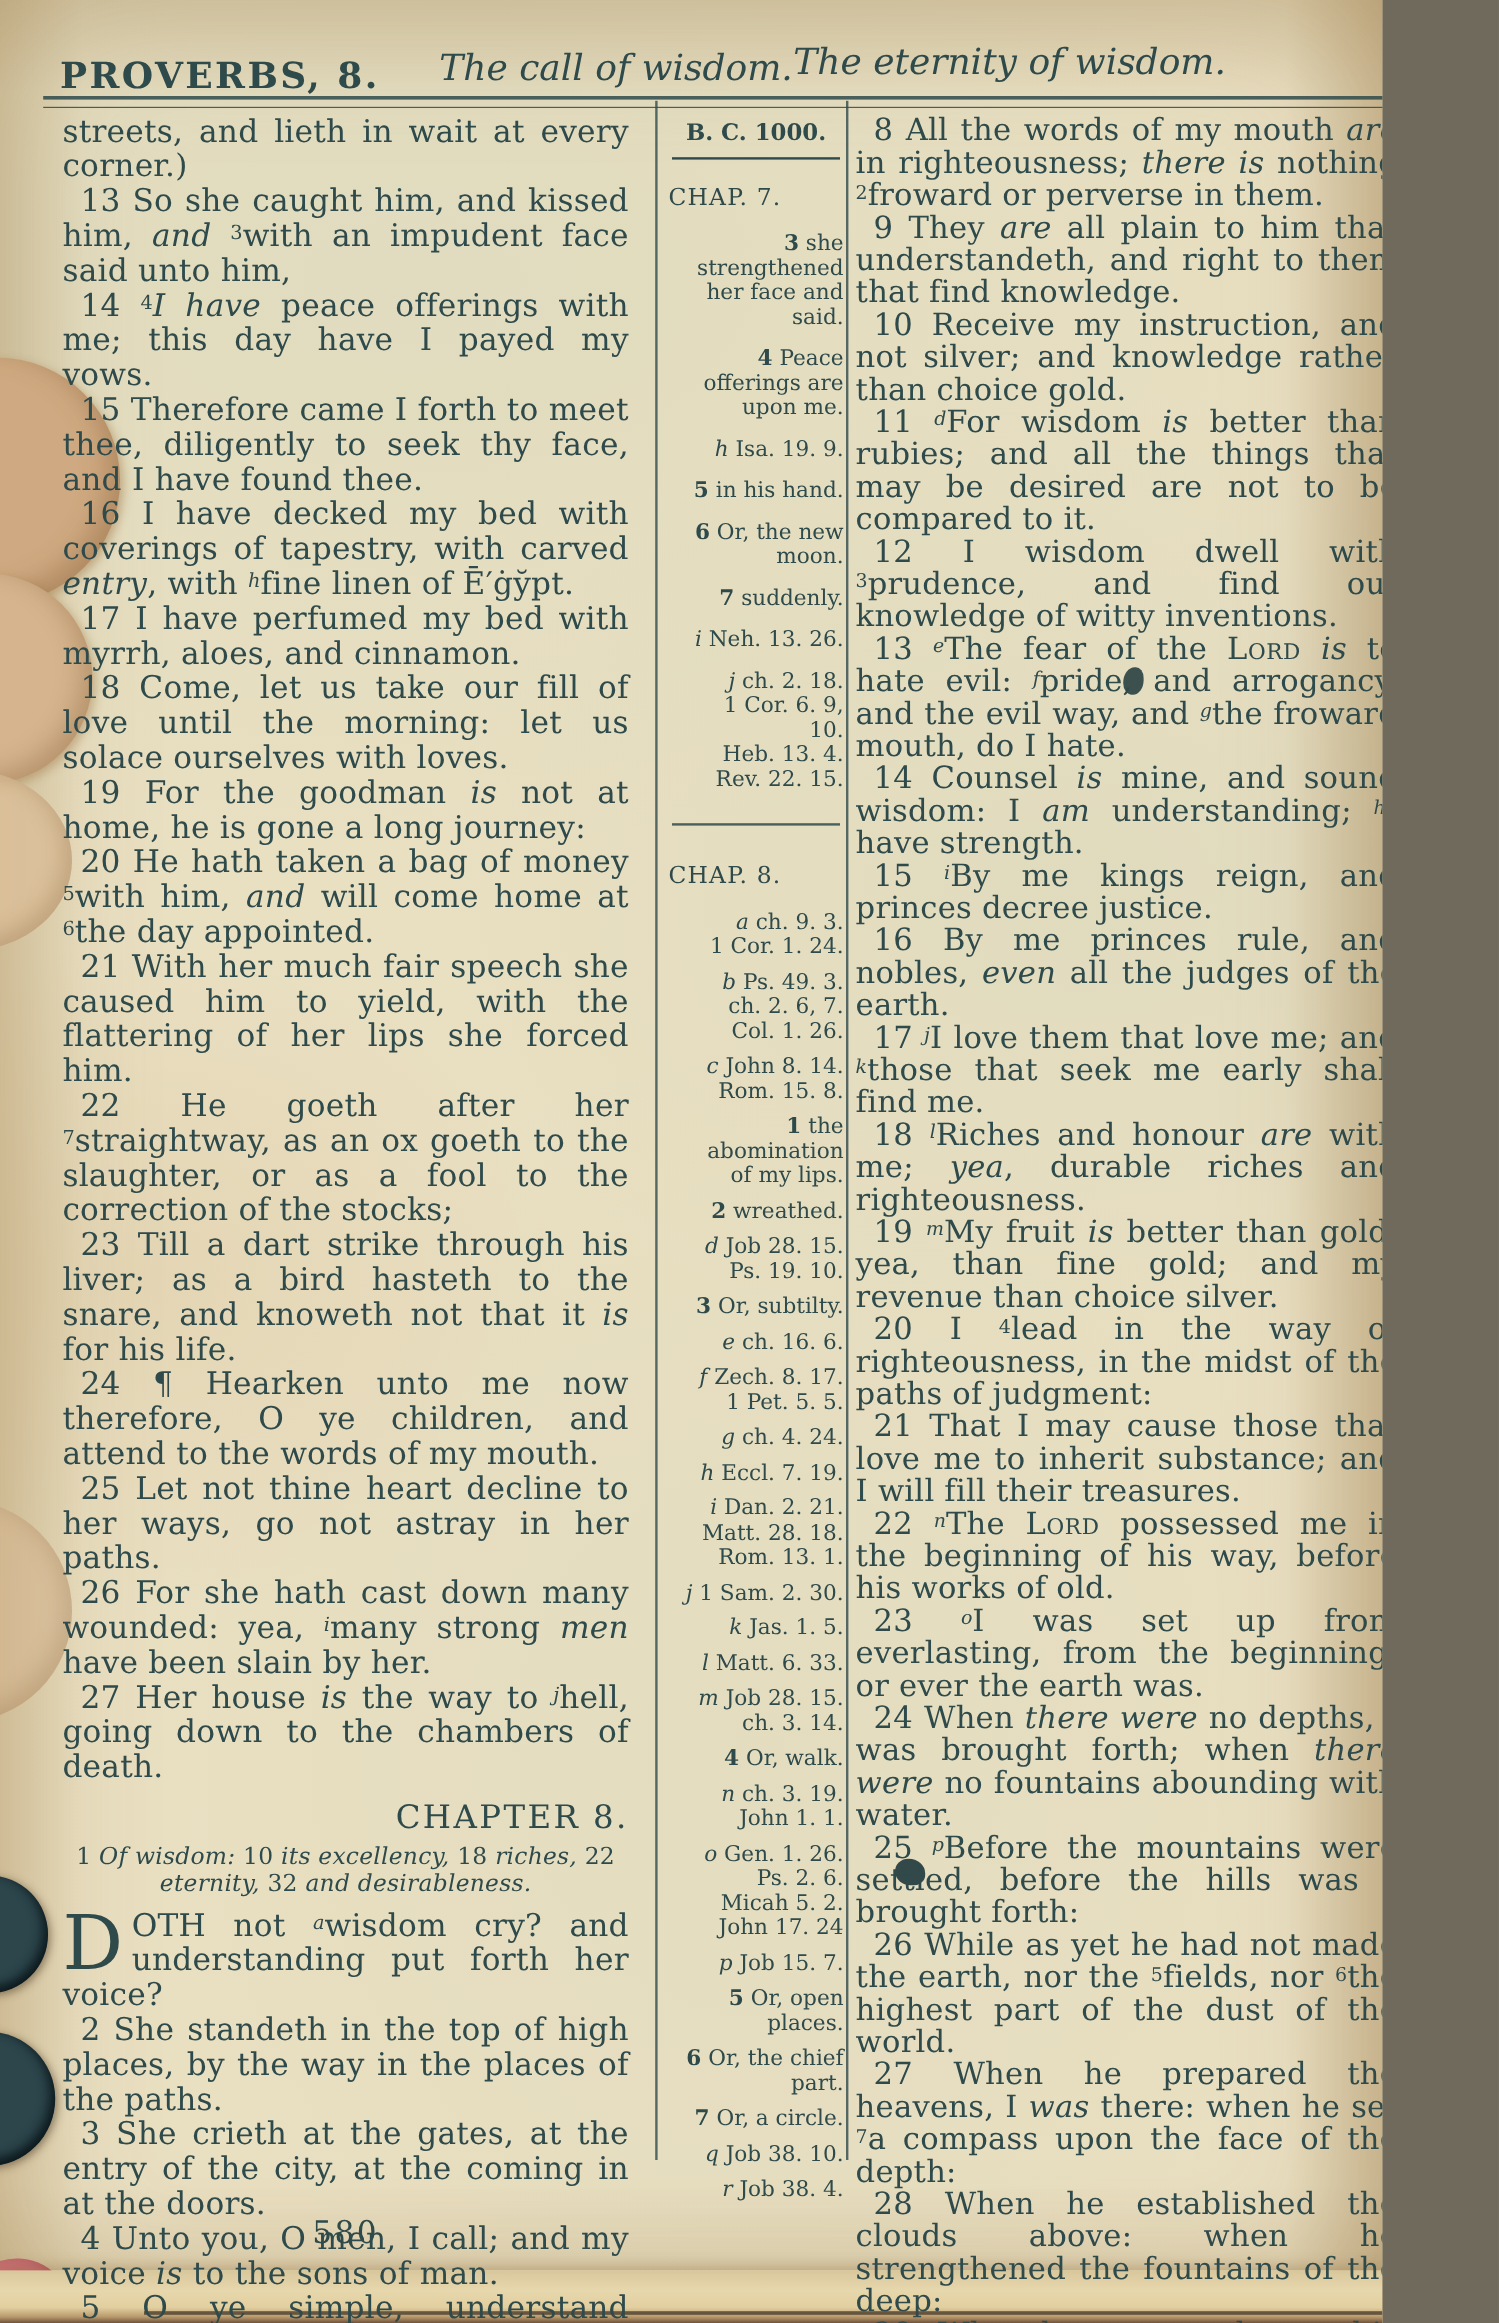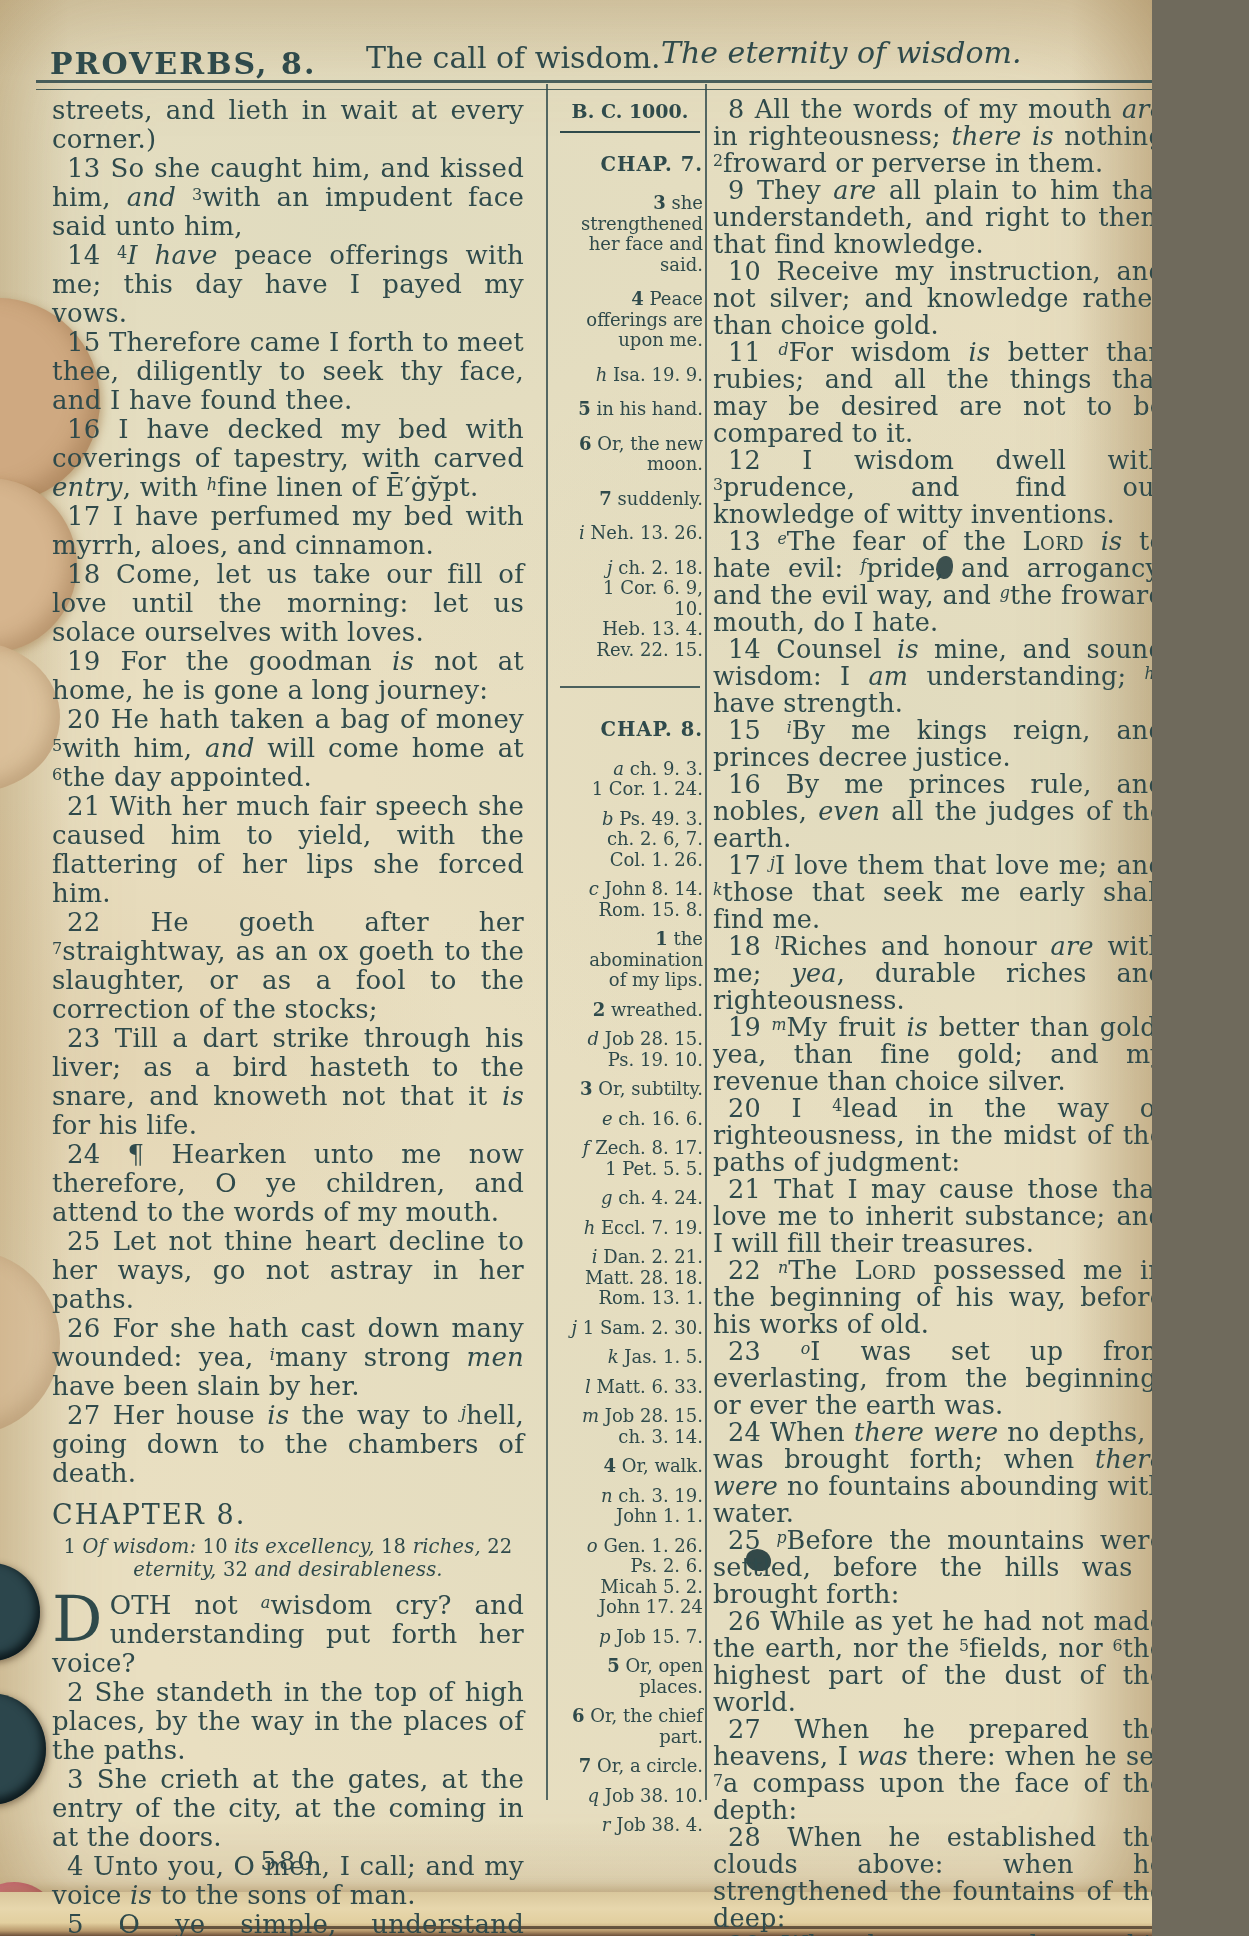--- a/index.html
+++ b/index.html
@@ -17,44 +17,44 @@
       radial-gradient(800px 900px at 55% 75%, rgba(150,185,170,.07), transparent 65%),
       radial-gradient(500px 400px at 10% 55%, rgba(205,170,120,.18), transparent 70%),
       linear-gradient(to right, rgba(160,120,60,.20), rgba(160,120,60,0) 6%, rgba(160,120,60,0) 93%, rgba(140,100,45,.25)),
       linear-gradient(to bottom, rgba(150,110,55,.14), rgba(150,110,55,0) 4%, rgba(150,110,55,0) 94%, rgba(150,110,55,.18)),
       var(--paper);
     box-shadow: inset 0 0 130px rgba(140,105,55,.30);
   }
   
   .hdr{position:absolute;white-space:nowrap;}
   .book{left:50px;top:46px;font-size:30px;font-weight:700;letter-spacing:2px;}
-  .rh1{left:366px;top:40px;font-size:30px;}
+  .rh1{left:366px;top:40px;font-size:30px;font-style:italic;}
   .rh2{left:644px;top:35px;font-size:30px;font-style:italic;margin-left:17px;}
   .hrule{position:absolute;left:36px;top:80px;width:1134px;height:6px;
          border-top:3px solid var(--ink);border-bottom:1px solid var(--ink);opacity:.85;}
   .vrule{position:absolute;top:84px;width:2px;height:1716px;background:var(--ink);opacity:.8;}
   .vrule.l{left:546px;} .vrule.r{left:705px;}
   
   .col{position:absolute;top:96px;text-align:justify;letter-spacing:.2px;}
   .col-left {left:52px;width:472px;font-size:26px;line-height:29px;}
   .col-right{left:713px;width:452px;font-size:25.5px;line-height:27px;}
   .para{text-indent:15px;margin:0;}
   .para.cont{text-indent:0;}
   .mk{font-size:.62em;vertical-align:.35em;line-height:0;letter-spacing:0;}
   .mk.it{font-style:italic;}
   .sc{font-variant:small-caps;letter-spacing:.5px;}
-  .chap-title{text-align:left;text-indent:0;font-size:27px;letter-spacing:2px;margin:12px 0 6px;}
+  .chap-title{text-align:right;text-indent:0;font-size:27px;letter-spacing:2px;margin:12px 0 6px;}
   .chap-summary{font-size:19.5px;line-height:23px;text-align:center;text-indent:0;margin:0 0 10px;padding:0 6px;}
   .dropcap{float:left;font-size:63px;line-height:52px;padding:3px 7px 0 0;}
   
   .col-center{position:absolute;left:557px;top:94px;width:146px;font-size:18px;line-height:20.5px;
               text-align:left;letter-spacing:0;}
   .bc{font-weight:700;text-align:center;font-size:19px;padding:7px 0 9px;margin:0 3px 22px;
       border-bottom:2px solid var(--ink);}
-  .chap-head{text-align:right;font-weight:700;font-size:19.5px;letter-spacing:1px;margin:0 0 18px;}
+  .chap-head{text-align:left;font-weight:400;font-size:19.5px;letter-spacing:1px;margin:0 0 18px;}
   .ref{padding-left:15px;text-indent:-15px;text-align:right;}
   .sec7 .ref{margin-bottom:14px;}
   .sec8 .ref{margin-bottom:9px;}
   .ref-mk{font-weight:700;font-style:normal;}
   .ref-mk.it{font-weight:400;font-style:italic;}
   .section-div{border:0;border-top:2px solid var(--ink);margin:26px 3px 32px;opacity:.85;}
   
   .pageno{position:absolute;left:52px;width:472px;top:1846px;text-align:center;
           font-size:26px;letter-spacing:2px;}
   

